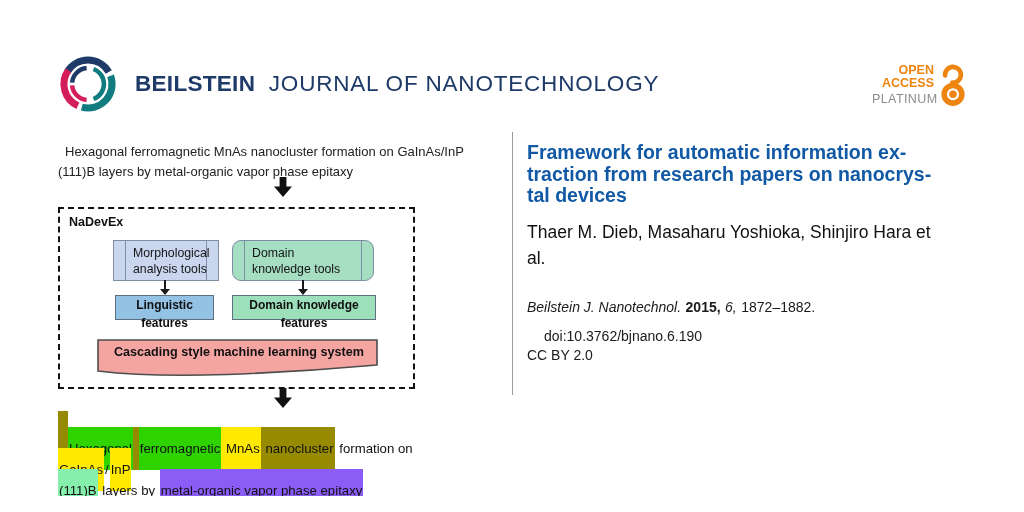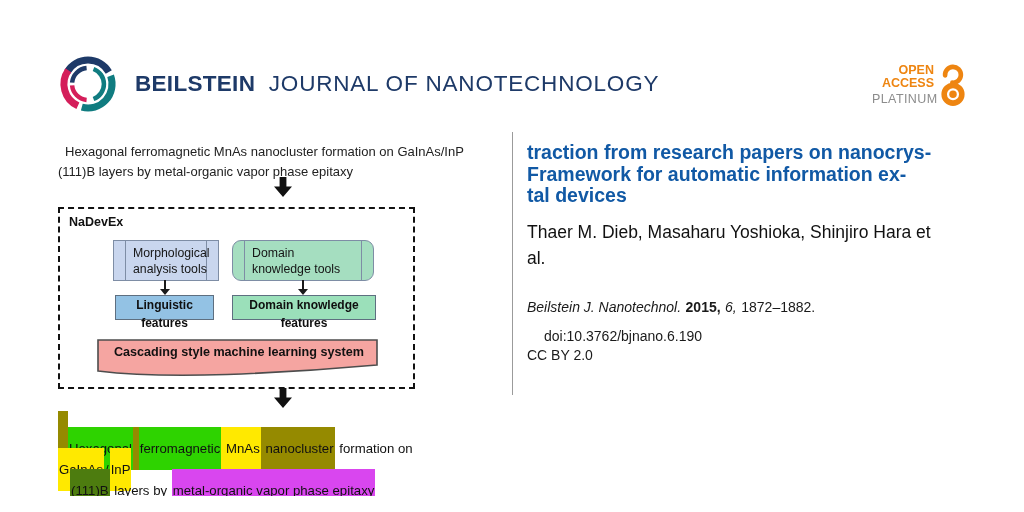--- a/index.html
+++ b/index.html
@@ -135,28 +135,28 @@
         <path d="M1,1 H280 V26 C230,30.5 185,33.5 130,35.5 C80,37.2 30,35.5 1,32 Z" fill="var(--pink-fill)" stroke="#4d4d4d" stroke-width="1.6"></path>
       </svg>
       <div class="pink-label">Cascading style machine learning system</div>
     </div>
   </div>
 
   <div class="block-arrow" style="left:274px;top:388px;"></div>
 
   <div class="annot">
     <div><span style="background: rgb(149, 138, 0); display: inline-block; width: 8px; height: 17px; vertical-align: text-bottom;">&nbsp;</span><span style="background: rgb(46, 211, 0);">Hexagonal</span><span style="background: rgb(149, 138, 0);"> </span><span style="background: rgb(46, 211, 0);">ferromagnetic</span><span style="background: rgb(255, 233, 0);"> MnAs</span><span style="background: rgb(149, 138, 0);"> nanocluster</span><span> formation on </span><span style="background: rgb(255, 233, 0);">GaInAs</span><span>/</span><span style="background: rgb(255, 233, 0);">InP</span></div>
-    <div><span style="background: #4d7c0f; margin-left: 12px;">(111)B</span><span> layers by </span><span style="background: #d946ef;">metal-organic vapor phase epitaxy</span></div>
+    <div><span style="background: #86efac;">(111)B</span><span> layers by </span><span style="background: #8b5cf6;">metal-organic vapor phase epitaxy</span></div>
   </div>
 
   <div class="divider"></div>
 
   <div class="title">
+    <div>Framework for automatic information ex-</div>
     <div>traction from research papers on nanocrys-</div>
-    <div>Framework for automatic information ex-</div>
     <div>tal devices</div>
   </div>
 
   <div class="authors">
     <div>Thaer M. Dieb, Masaharu Yoshioka, Shinjiro Hara et</div>
     <div>al.</div>
   </div>
 
   <div class="cite">
     <span class="j">Beilstein J. Nanotechnol.</span><span class="y">2015,</span><span class="v">6,</span><span class="p">1872–1882.</span>

